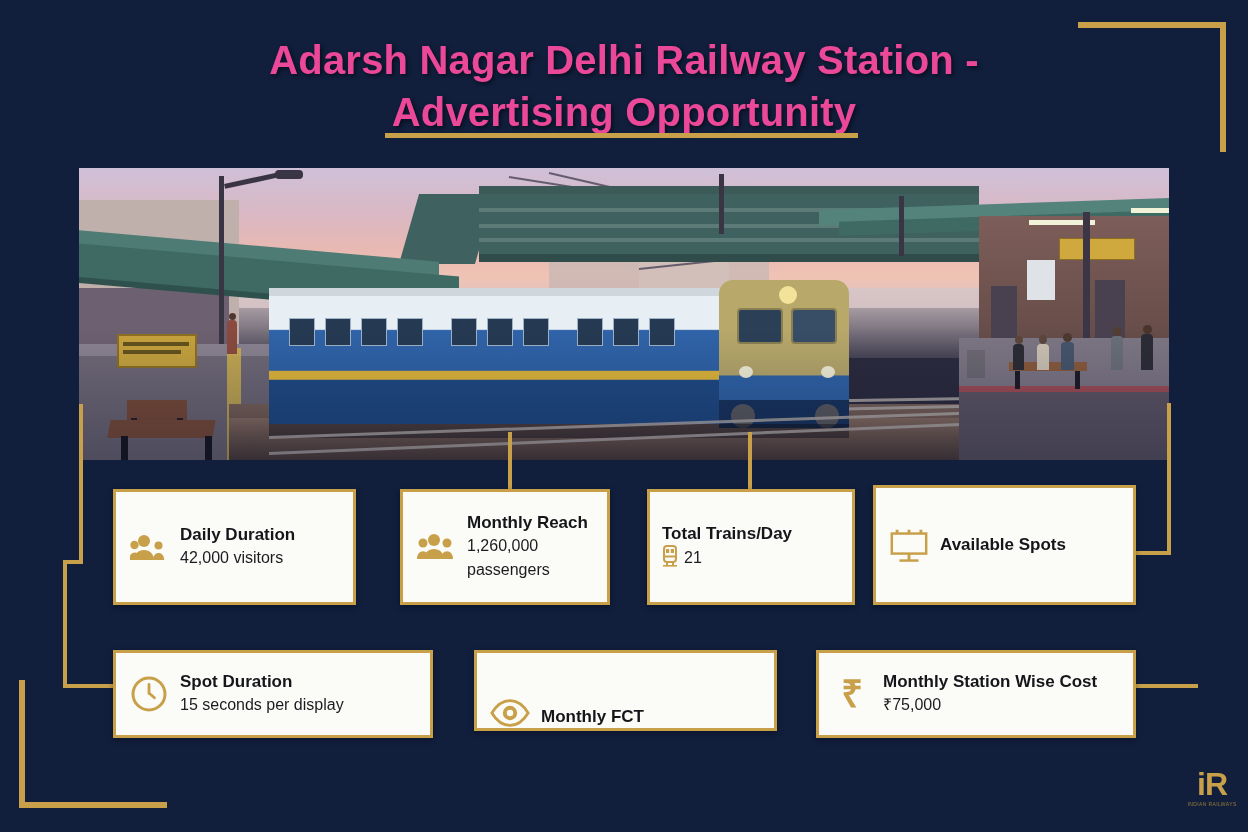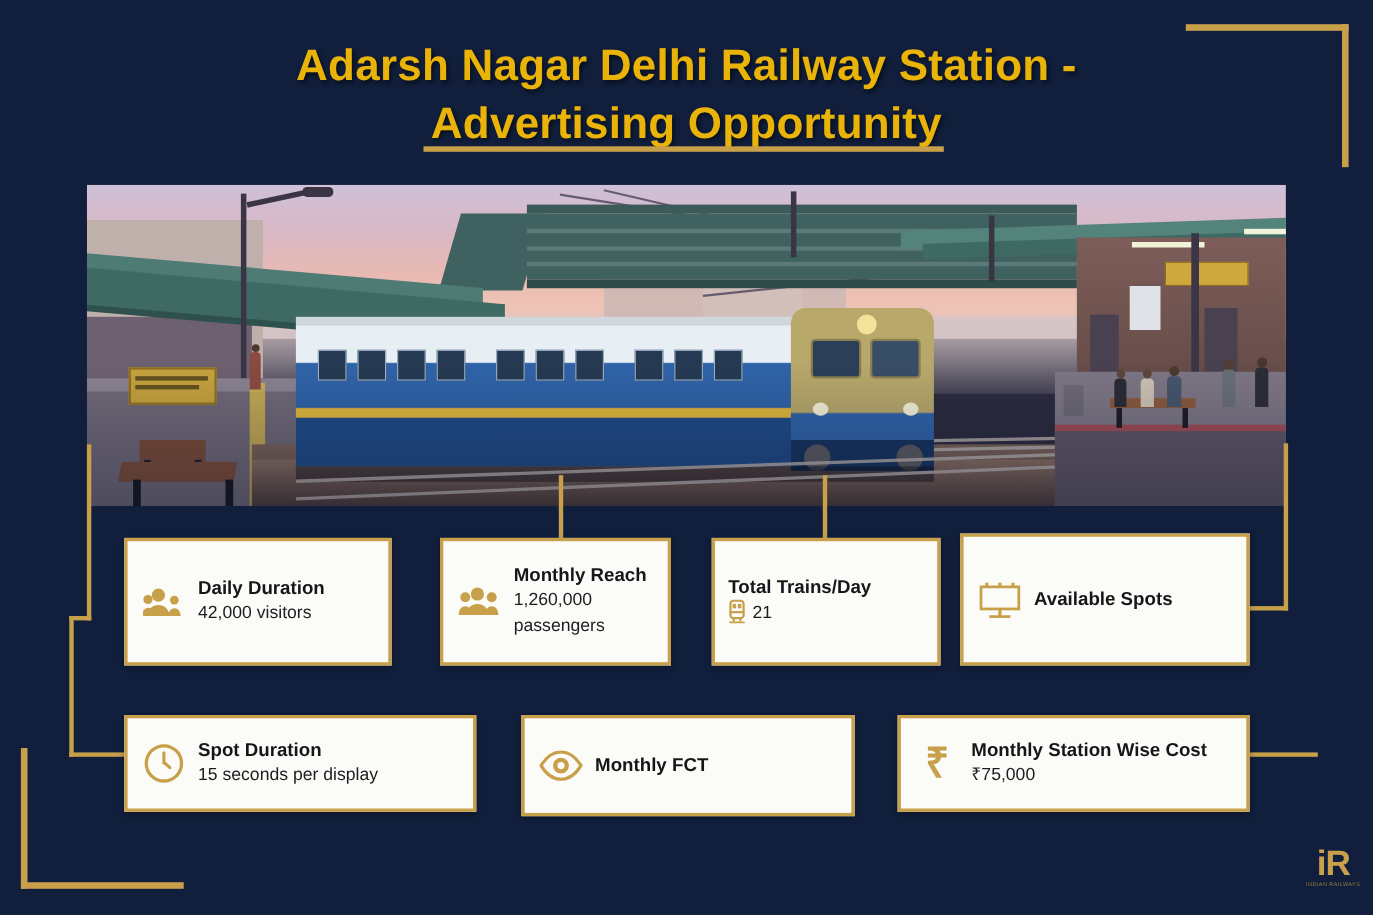--- a/index.html
+++ b/index.html
@@ -17,21 +17,21 @@
   #corner-tr-v { left:1220px; top:22px; width:6px; height:130px; background:#c8a04a; }
   #corner-bl-v { left:19px; top:680px; width:6px; height:128px; background:#c8a04a; }
   #corner-bl-h { left:19px; top:802px; width:148px; height:6px; background:#c8a04a; }
 
   
   #title-block {
     position:absolute; left:180px; top:34px; width:888px;
     text-align:center;
   }
   #page-title {
-    color:#eab308;
+    color:#ec4899;
     font-size:40px;
     font-weight:bold;
     line-height:52px;
     letter-spacing:.2px;
     text-shadow:2px 2px 4px rgba(0,0,0,.55);
     white-space:pre-line;
   }
   #title-underline {
     position:absolute; left:385px; top:133px; width:473px; height:5px;
     background:#c8a04a;
@@ -180,21 +180,21 @@
   .card-txt  { flex:1 1 auto; }
   .card-label { font-size:17px; font-weight:bold; color:#15161a; line-height:22px; }
   .card-value { font-size:16px; color:#1b1c20; line-height:24px; }
   .card.wrapval .card-value { max-width:150px; }
 
   #card-footfall { left:113px; top:489px; width:243px; height:116px; }
   #card-reach    { left:400px; top:489px; width:210px; height:116px; }
   #card-trains   { left:647px; top:489px; width:208px; height:116px; }
   #card-spots    { left:873px; top:485px; width:263px; height:120px; }
   #card-duration { left:113px; top:650px; width:320px; height:88px; }
-  #card-fct      { left:474px; top:650px; width:303px; height:92px; }
+  #card-fct      { left:474px; top:650px; width:303px; height:81px;align-items:flex-end; }
   #card-cost     { left:816px; top:650px; width:320px; height:88px; }
 
   
   #card-trains .card-row, #card-cost .card-row { display:flex; align-items:center; gap:6px; }
 
   
   #brand { position:absolute; left:1186px; top:768px; width:52px; text-align:center; }
   #brand-mark { color:#c8a04a; font-size:32px; font-weight:bold; line-height:32px; letter-spacing:-1px; }
   #brand-sub  { color:#9a7c38; font-size:5px; letter-spacing:.4px; line-height:8px; }
 </style>

